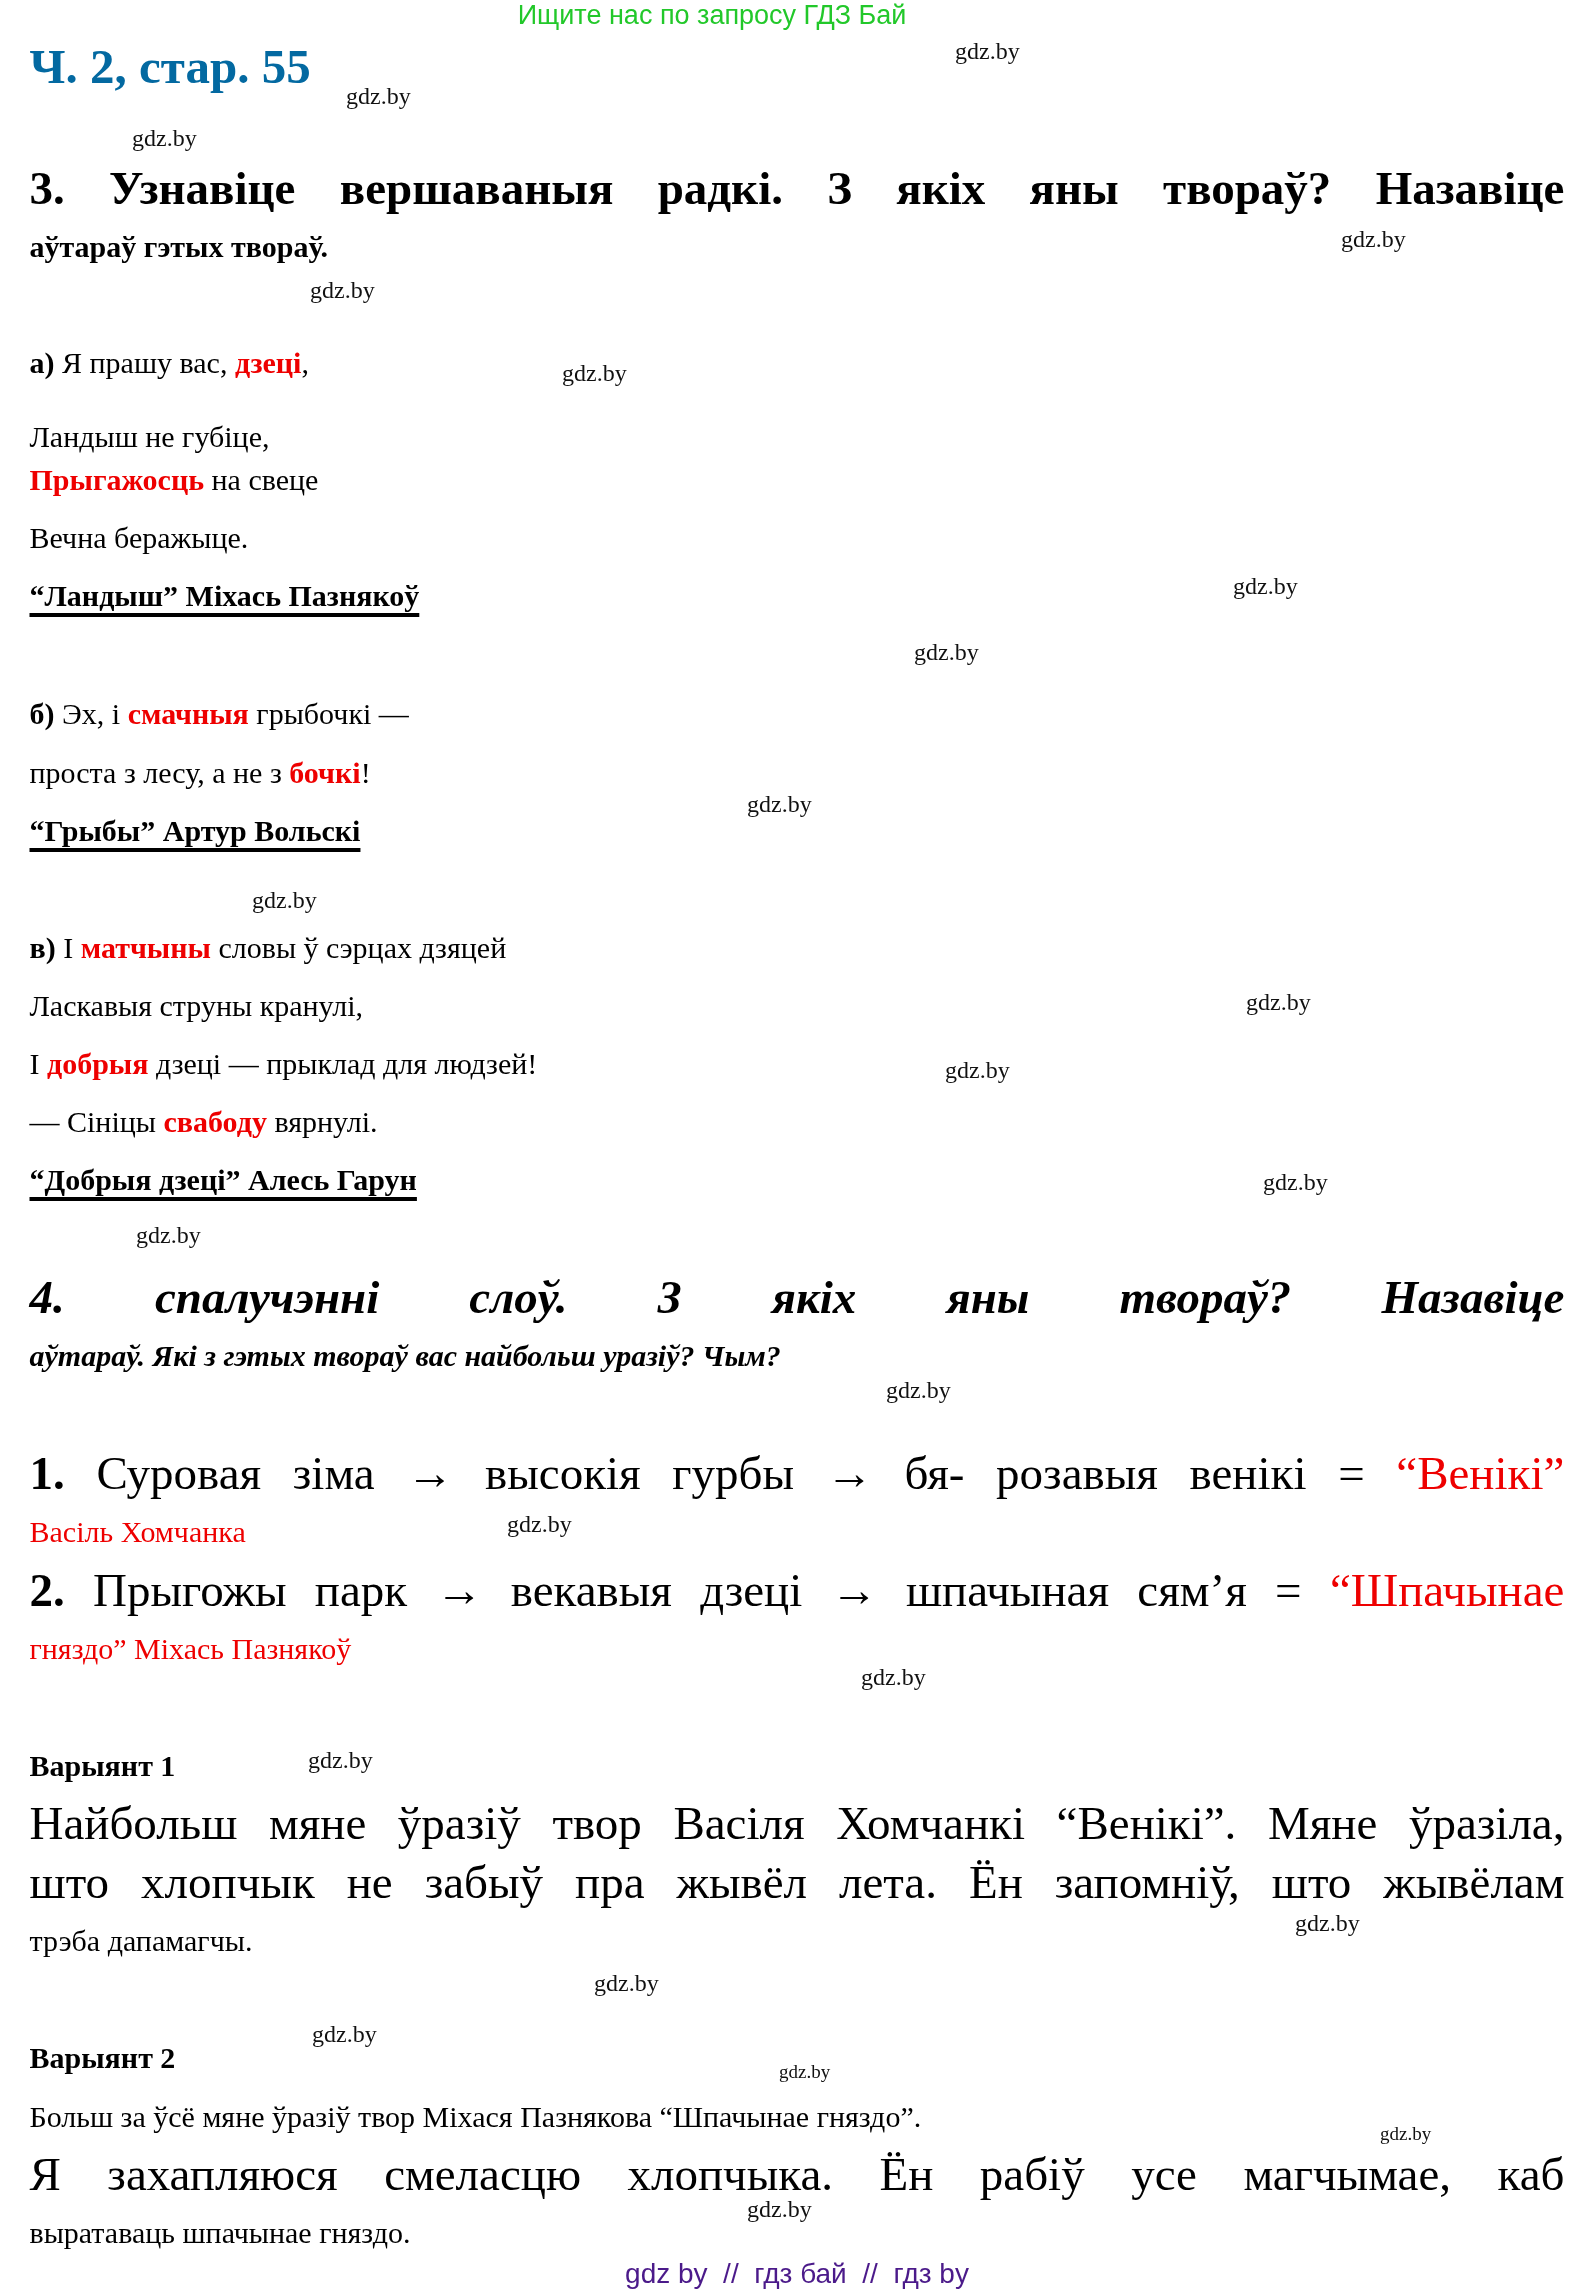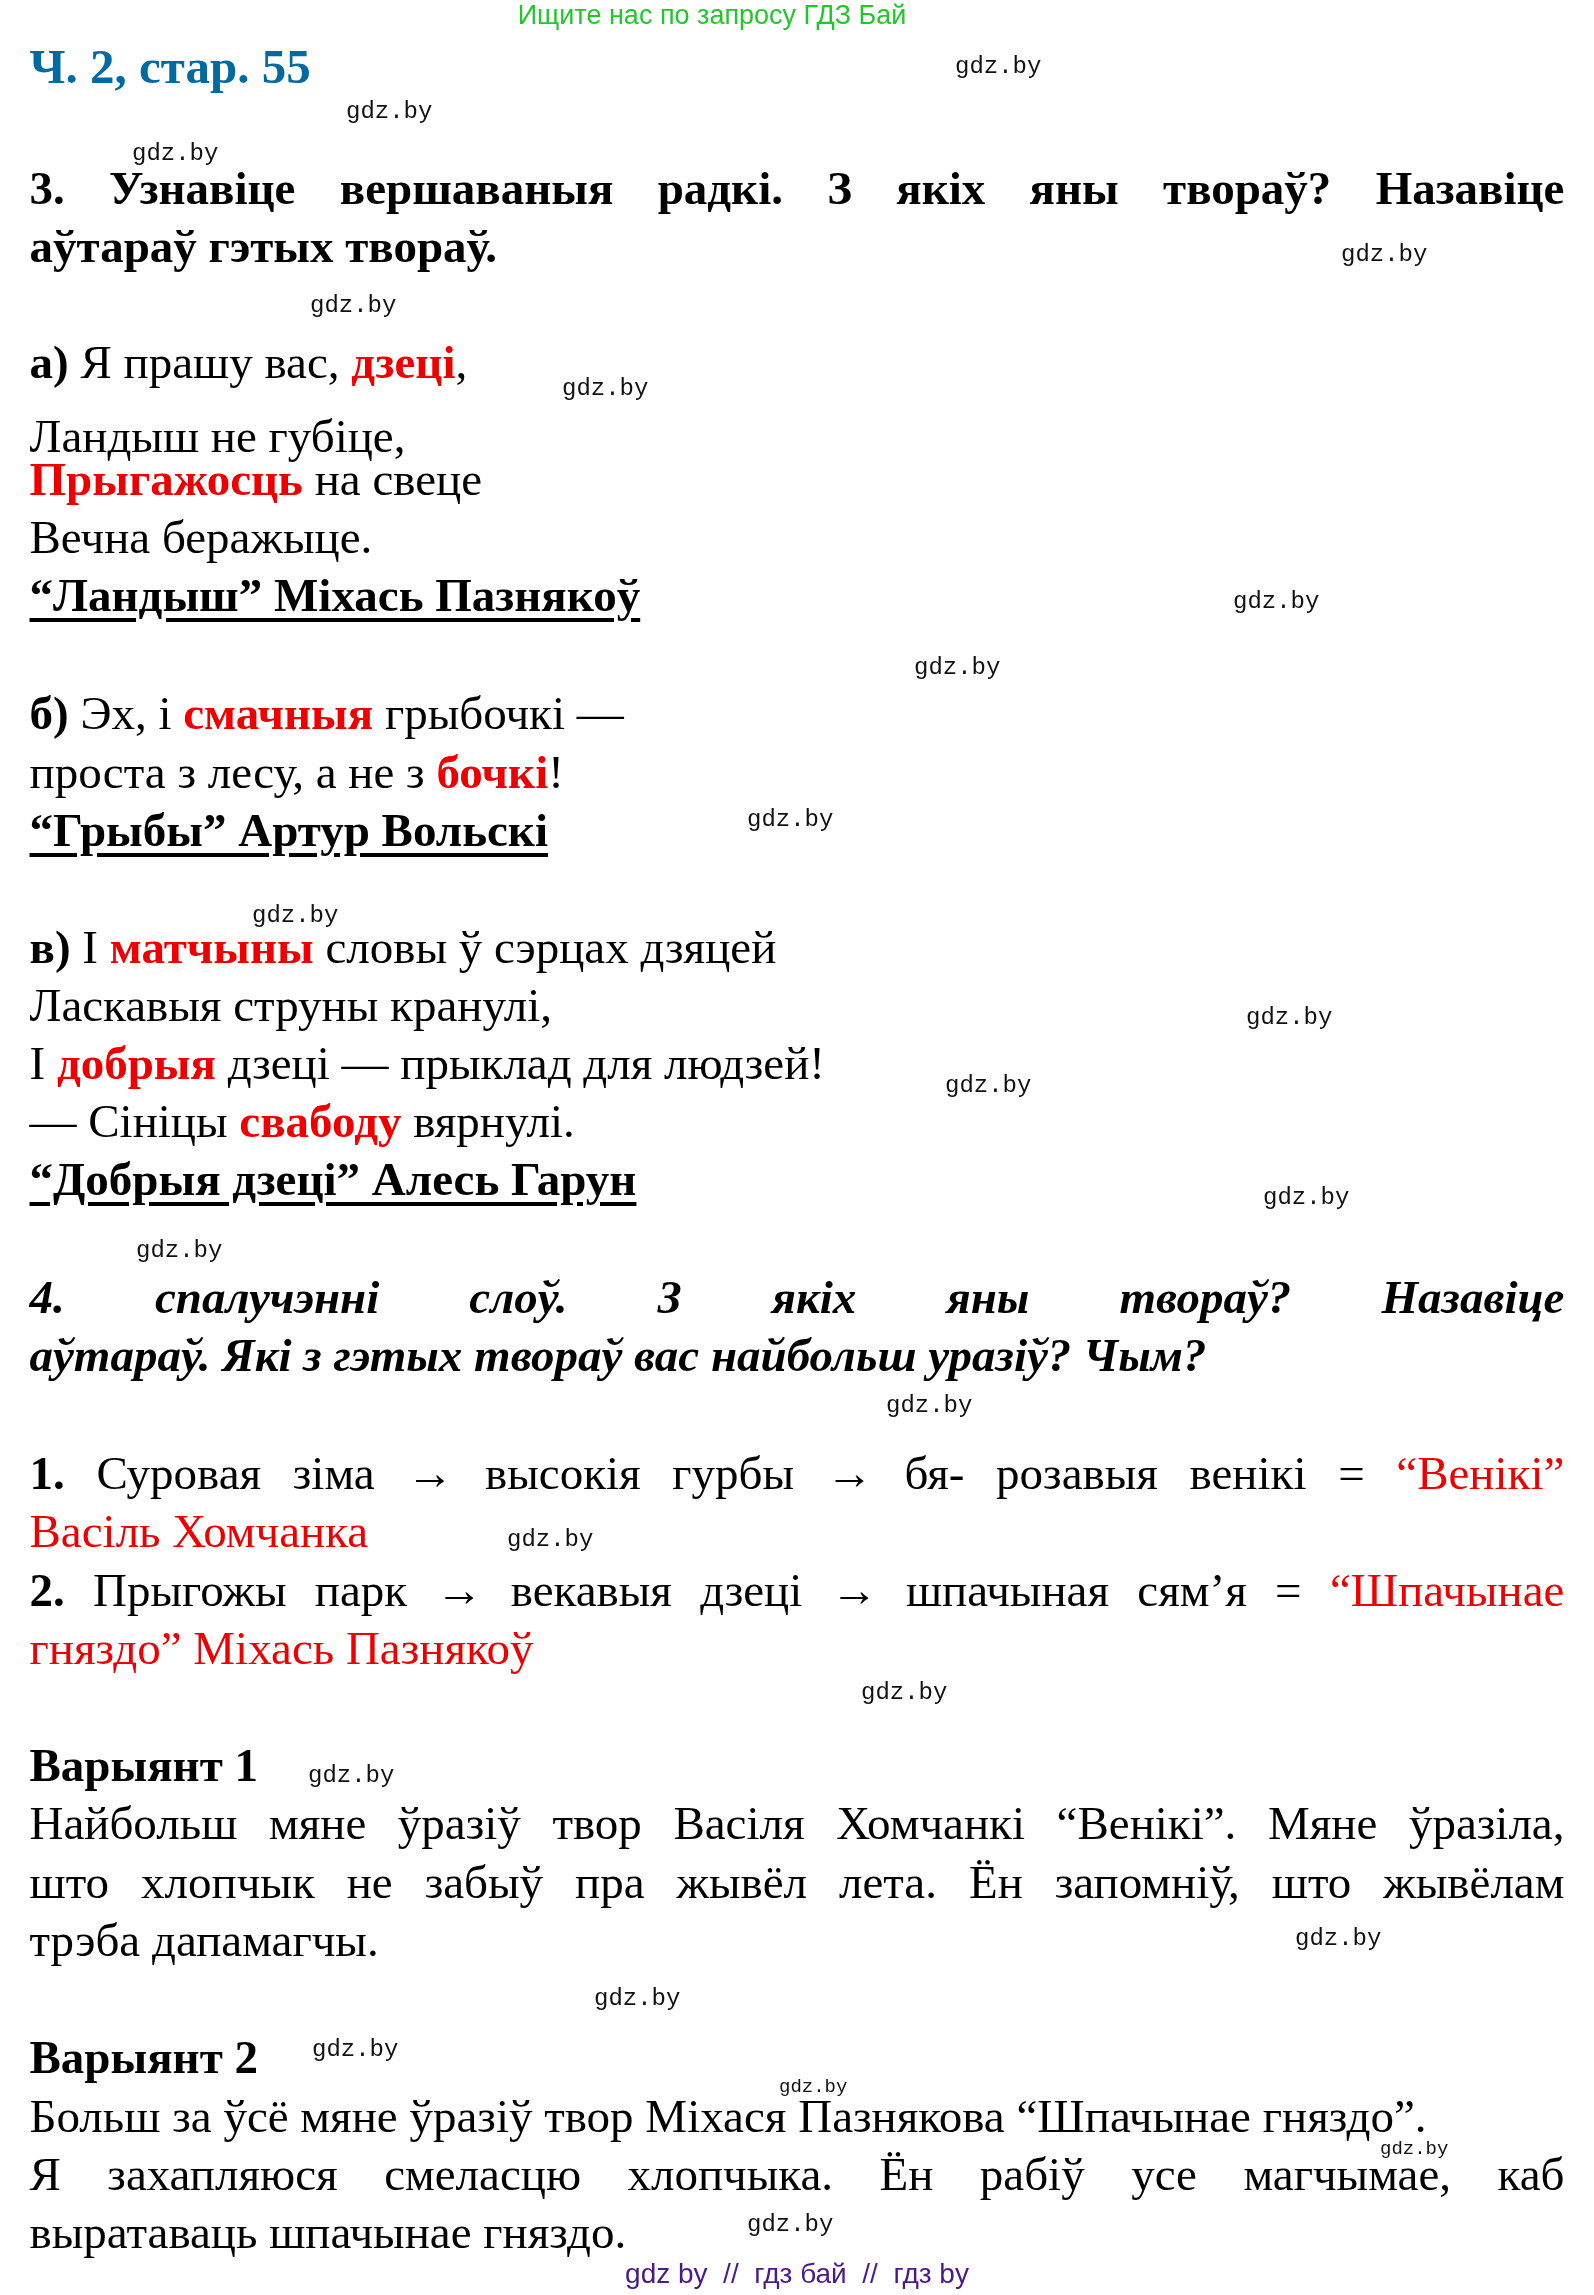--- a/index.html
+++ b/index.html
@@ -1,24 +1,24 @@
 <!DOCTYPE html>
 <html style="font-size:14px"><head>
 <meta charset="utf-8">
 <style>
   html, body { margin: 0; padding: 0; background: #ffffff; }
   body { width: 1594px; height: 2295px; position: relative; overflow: hidden;
          font-family: "Liberation Serif", "DejaVu Serif", serif; color: #000; }
   .abs { position: absolute; white-space: nowrap; }
-  .wm { position: absolute; font-family: Liberation Mono, monospace;
-        font-size: 24px; color: #111; line-height: 1; margin-top: 16px; }
+  .wm { position: absolute; font-family: Liberation Serif, serif;
+        font-size: 24px; color: #111; line-height: 1; }
   .top-banner { position: absolute; left: 0; width: 1424px; top: 0; text-align: center;
         font-family: "Liberation Sans", "DejaVu Sans", sans-serif; font-size: 27px; color: #22c82a; line-height: 31px; }
   .page-title { left: 29.5px; top: 38px; font-size: 49px; font-weight: bold; color: #0369a1; line-height: 57px; }
-  .line { position: absolute; left: 29.5px; font-size: 47px; line-height: 57px; white-space: nowrap; }
+  .line { position: absolute; left: 29.5px; font-size: 30px; line-height: 57px; white-space: nowrap; }
   .b { font-weight: bold; }
   .i { font-style: italic; }
   .red { color: #ee0000; }
   .ul { text-decoration: underline; text-decoration-thickness: 4.3px; text-underline-offset: 7px; font-weight: bold; }
   .row { position: absolute; left: 29.5px; width: 1535px; font-size: 47px; line-height: 57px;
          display: flex; justify-content: space-between; white-space: nowrap; }
   .footer { position: absolute; left: 0; width: 1594px; top: 2258px; text-align: center;
          font-family: "Liberation Sans", "DejaVu Sans", sans-serif; font-size: 28px; color: #4b1a8a; line-height: 31px; }
 </style>
 </head>

